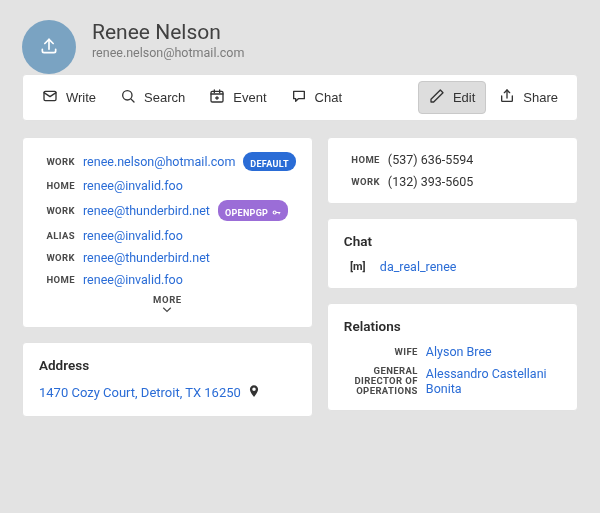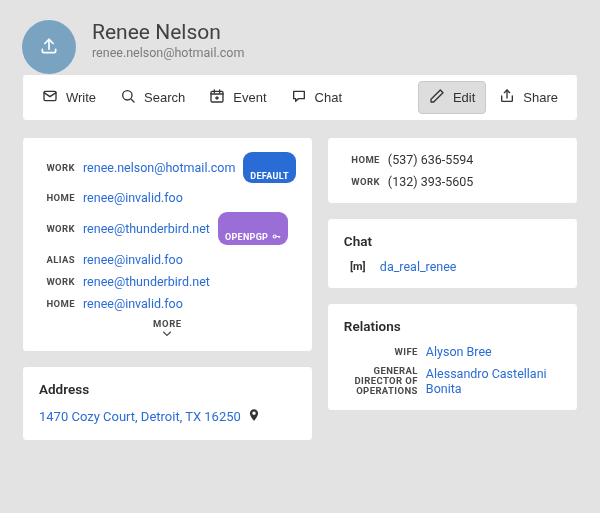--- a/index.html
+++ b/index.html
@@ -119,21 +119,21 @@
     color: #333;
   }
   .badge {
     display: inline-flex;
     align-items: center;
     font-size: 9px;
     font-weight: 700;
     letter-spacing: 0.3px;
     color: #fff;
     border-radius: 9px;
-    padding: 20px 7px 2px 7px;
+    padding: 8px 7px 2px 7px;
     line-height: 1;
   }
   .badge-default { background: #2a6cd6; }
   .badge-pgp { background: #9b6dd7; }
   .badge-pgp svg { width: 9px; height: 9px; margin-left: 4px; }
   .more {
     text-align: center;
     font-size: 9.5px;
     font-weight: 700;
     letter-spacing: 0.6px;

